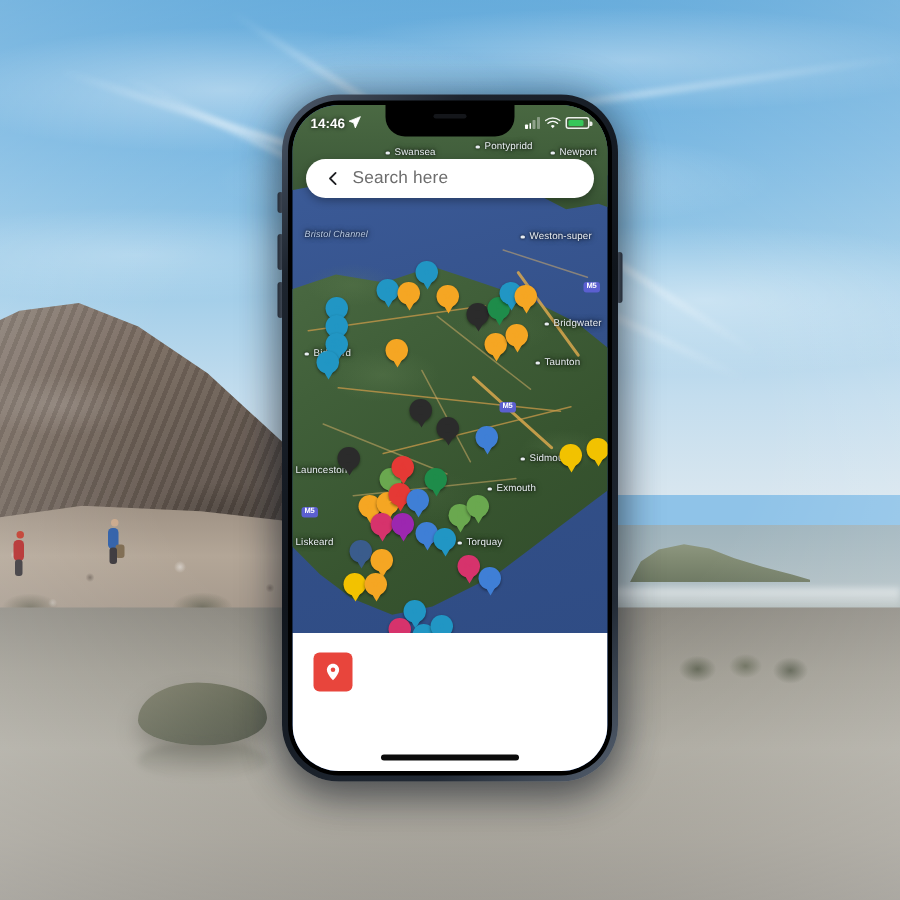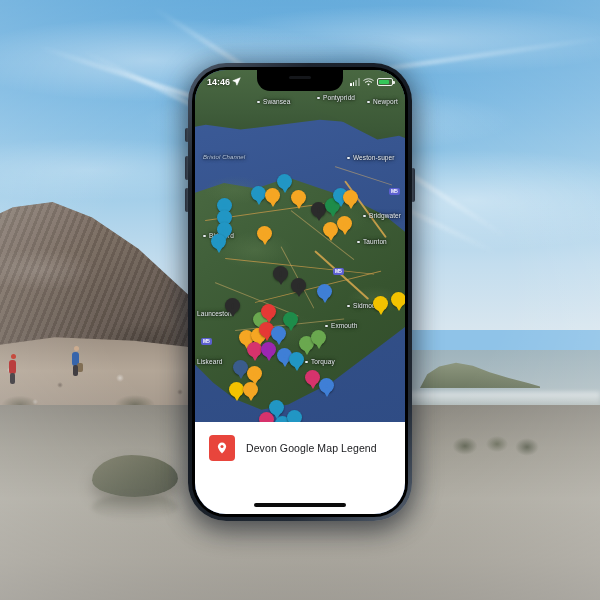--- a/index.html
+++ b/index.html
@@ -564,29 +564,34 @@
           <path d="M12 15.5l2.8-3.4a4.4 4.4 0 0 0-5.6 0z" fill="#fff"></path>
           <path d="M5 8.2a11 11 0 0 1 14 0" stroke="#fff" stroke-width="2" fill="none" stroke-linecap="round"></path>
           <path d="M1.6 4.4a16 16 0 0 1 20.8 0" stroke="#fff" stroke-width="2" fill="none" stroke-linecap="round" opacity=".9"></path>
         </svg>
         <span class="battery">
               <i></i>
             </span>
       </div>
     </div>
 
+    <div class="searchbar">
+      <svg class="back-chevron" viewBox="0 0 24 24">
+        <path d="M15.5 4.5L8 12l7.5 7.5" stroke="#202124" stroke-width="2.4" fill="none" stroke-linecap="round" stroke-linejoin="round"></path>
+      </svg>
+      <span class="search-placeholder">Search here</span>
+    </div>
 
     <div class="card">
       <div class="card-row">
         <div class="card-icon">
           <svg width="14" height="14" viewBox="0 0 24 24">
             <path d="M12 2.5c-3.9 0-7 3.1-7 7 0 5.2 7 12 7 12s7-6.8 7-12c0-3.9-3.1-7-7-7z" fill="#fff"></path>
             <circle cx="12" cy="9.5" r="2.6" fill="#e8453c"></circle>
           </svg>
         </div>
-        <div class="card-title">Devon Google Map Legend</div>
       </div>
       <div class="home-indicator"></div>
     </div>
 
   </div>
  </div>
 </div>
 
 </body></html>

